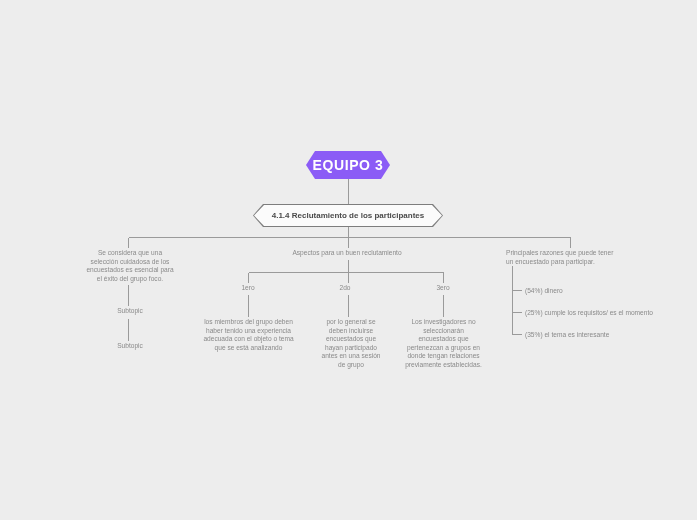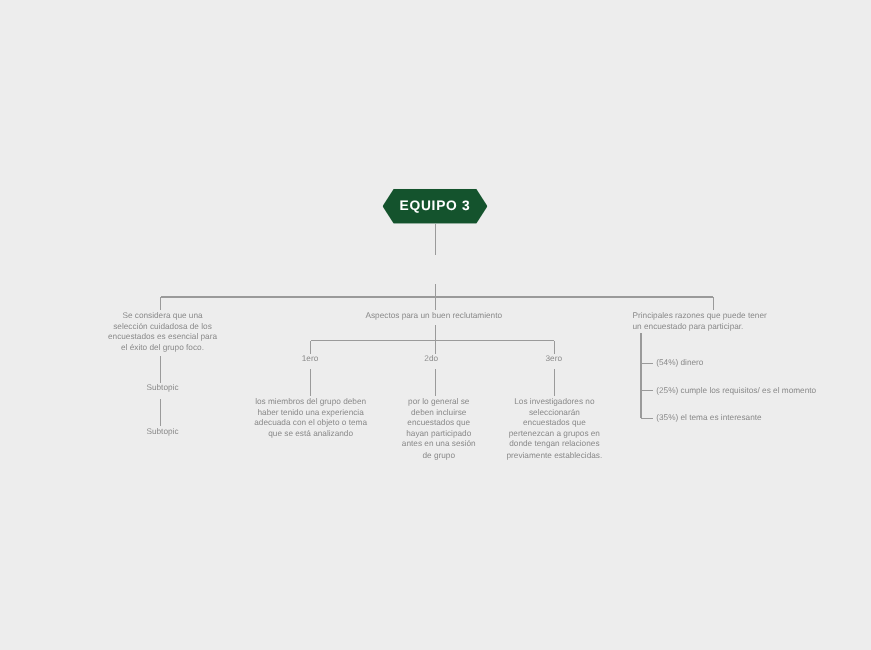--- a/index.html
+++ b/index.html
@@ -27,23 +27,23 @@
     pointer-events: none;
   }
 
   
   .root-node {
     position: absolute;
     left: 306px;
     top: 151px;
     width: 84px;
     height: 28px;
-    background: #14532d;
+    background: #8b5cf6;
     color: #ffffff;
-    font-size: 11px;
+    font-size: 14px;
     font-weight: bold;
     letter-spacing: 0.6px;
     display: flex;
     align-items: center;
     justify-content: center;
     -webkit-clip-path: polygon(9px 0, calc(100% - 9px) 0, 100% 50%, calc(100% - 9px) 100%, 9px 100%, 0 50%);
     clip-path: polygon(9px 0, calc(100% - 9px) 0, 100% 50%, calc(100% - 9px) 100%, 9px 100%, 0 50%);
   }
 
   
@@ -157,20 +157,26 @@
       <line x1="512.5" y1="290.5" x2="522" y2="290.5" stroke-width="1"></line>
       <line x1="512.5" y1="312.5" x2="522" y2="312.5" stroke-width="1"></line>
       <line x1="512.5" y1="334.5" x2="522" y2="334.5" stroke-width="1"></line>
     </g>
   </svg>
 
   <div class="root-node">
     <span>EQUIPO 3</span>
   </div>
 
+  <div class="topic-hex-wrap">
+    <div class="topic-hex-bg"></div>
+    <div class="topic-hex-fg">
+      <span>4.1.4 Reclutamiento de los participantes</span>
+    </div>
+  </div>
 
   <div class="text-node" id="n-left-main">Se considera que una
 selección cuidadosa de los
 encuestados es esencial para
 el éxito del grupo foco.</div>
   <div class="text-node" id="n-left-sub1">Subtopic</div>
   <div class="text-node" id="n-left-sub2">Subtopic</div>
 
   <div class="text-node" id="n-mid-main">Aspectos para un buen reclutamiento</div>
 

